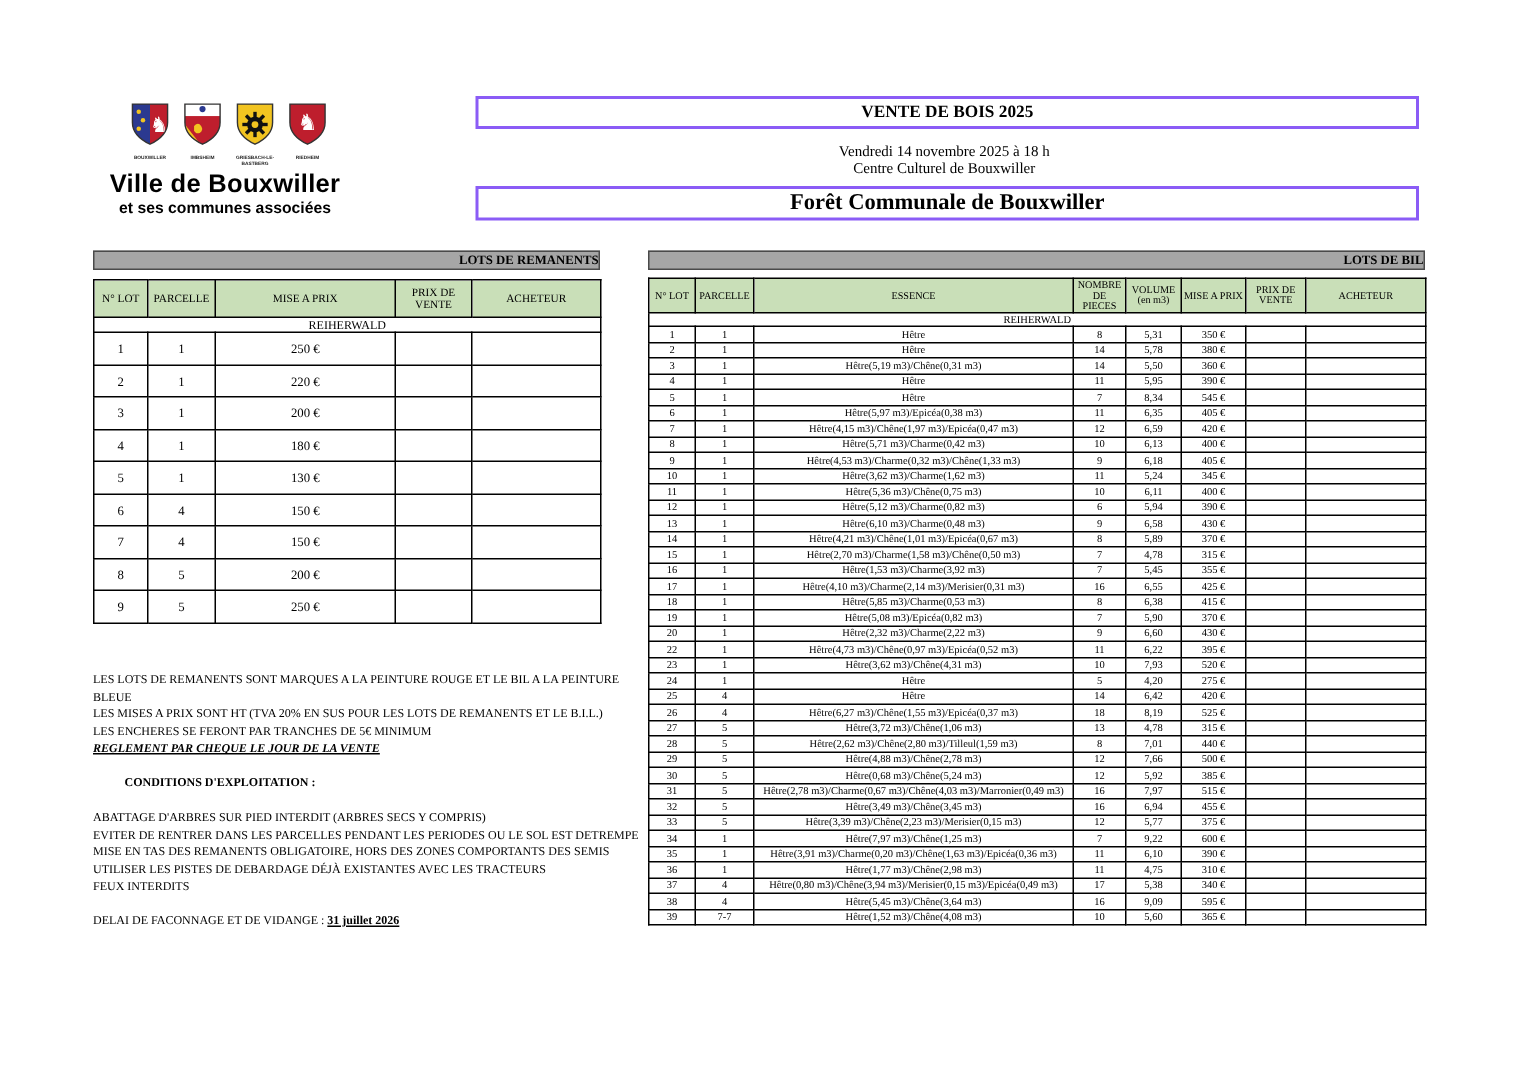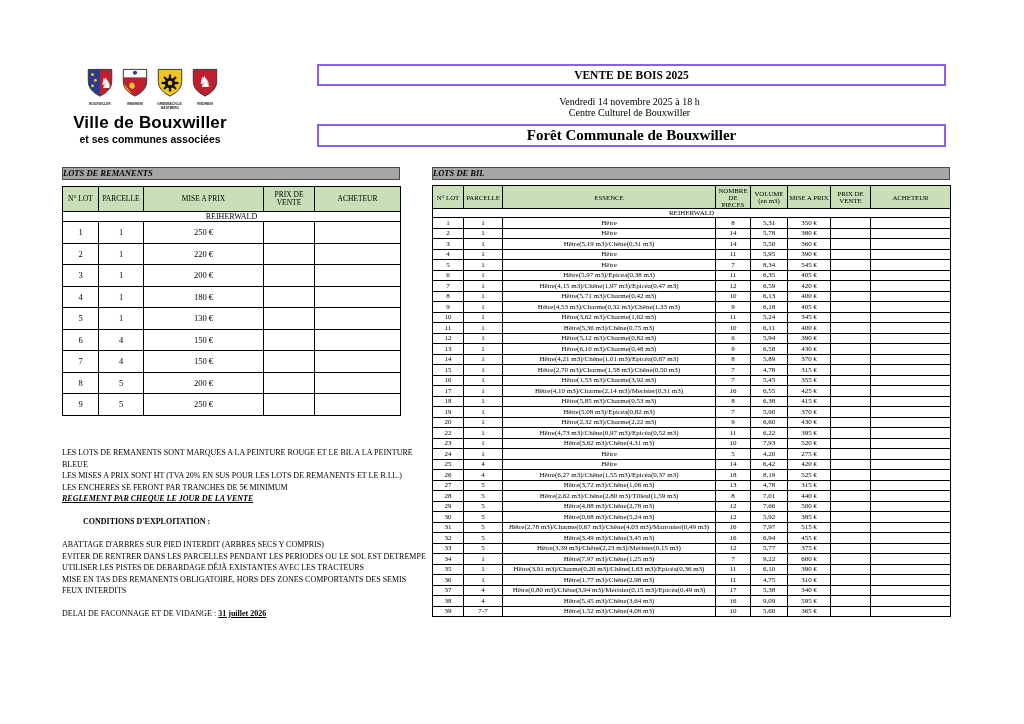--- a/index.html
+++ b/index.html
@@ -24,21 +24,21 @@
   
   .hbox{position:absolute;left:317px;width:625px;background:#fff;border:2px solid #8b5cf6;
         text-align:center;font-weight:bold;}
   #vente-box{top:64px;height:18px;font-size:11.5px;line-height:18px;}
   #foret-box{top:124px;height:19px;font-size:15px;line-height:19px;}
   .date-block{position:absolute;left:317px;top:96px;width:625px;text-align:center;
               font-weight:normal;font-size:10px;line-height:11px;}
 
   
   .section-band{position:absolute;background:var(--band);border:1px solid #4a4a4a;
-                font-weight:bold;font-size:8.5px;text-align:left;line-height:11px;height:11px;font-style:italic;}
+                font-weight:bold;font-size:8.5px;text-align:right;line-height:11px;height:11px;}
   #band-remanents{left:62px;top:167px;width:336px;}
   #band-bil{left:432px;top:167px;width:516px;}
 
   
   table{border-collapse:collapse;table-layout:fixed;position:absolute;background:#fff;}
   th,td{border:1px solid #000;padding:0;overflow:hidden;white-space:nowrap;
         text-align:center;vertical-align:middle;font-weight:normal;}
   th{background:var(--green);white-space:pre-line;}
   .group-row td{border-left:1px solid #000;border-right:1px solid #000;}
 
@@ -661,20 +661,20 @@
   <div class="notes" id="notes">
       <div class="note-line"><span>LES LOTS DE REMANENTS SONT MARQUES A LA PEINTURE ROUGE ET LE BIL A LA PEINTURE BLEUE</span></div>
       <div class="note-line"><span>LES MISES A PRIX SONT HT (TVA 20% EN SUS POUR LES LOTS DE REMANENTS ET LE B.I.L.)</span></div>
       <div class="note-line"><span>LES ENCHERES SE FERONT PAR TRANCHES DE 5€ MINIMUM</span></div>
       <div class="note-line"><span class="s-biu">REGLEMENT PAR CHEQUE LE JOUR DE LA VENTE</span></div>
       <div class="note-line"></div>
       <div class="note-line"><span class="s-b">CONDITIONS D'EXPLOITATION :</span></div>
       <div class="note-line"></div>
       <div class="note-line"><span>ABATTAGE D'ARBRES SUR PIED INTERDIT (ARBRES SECS Y COMPRIS)</span></div>
       <div class="note-line"><span>EVITER DE RENTRER DANS LES PARCELLES PENDANT LES PERIODES OU LE SOL EST DETREMPE</span></div>
+      <div class="note-line"><span>MISE EN TAS DES REMANENTS OBLIGATOIRE, HORS DES ZONES COMPORTANTS DES SEMIS</span></div>
       <div class="note-line"><span>UTILISER LES PISTES DE DEBARDAGE DÉJÀ EXISTANTES AVEC LES TRACTEURS</span></div>
-      <div class="note-line"><span>MISE EN TAS DES REMANENTS OBLIGATOIRE, HORS DES ZONES COMPORTANTS DES SEMIS</span></div>
       <div class="note-line"><span>FEUX INTERDITS</span></div>
       <div class="note-line"></div>
       <div class="note-line"><span>DELAI DE FACONNAGE ET DE VIDANGE : </span><span class="s-bu">31 juillet 2026</span></div>
     </div>
 
 </div>
 
 </body></html>

